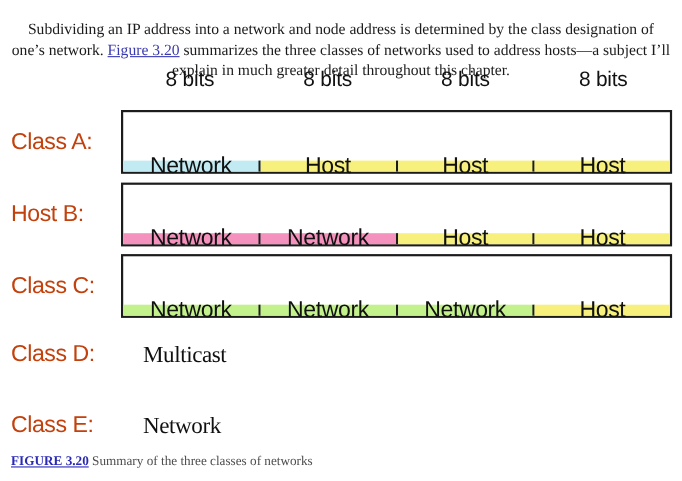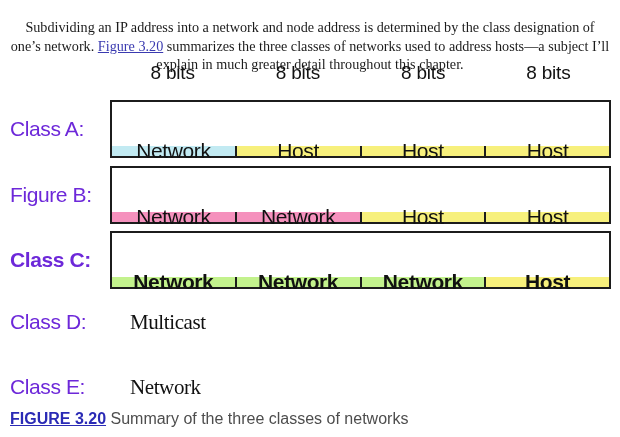--- a/index.html
+++ b/index.html
@@ -55,32 +55,32 @@
 
   
   .class-row {
     position: absolute;
     left: 0;
     width: 620px;
     height: 58px;
   }
   .class-row.row-a { top: 100px; }
   .class-row.row-b { top: 166px; }
-  .class-row.row-c { top: 231px; font-weight: bold; }
+  .class-row.row-c { top: 231px; }
 
   .class-label {
     position: absolute;
     left: 10px;
     top: 0;
     width: 95px;
     height: 58px;
     line-height: 58px;
     font-family: "Liberation Sans", sans-serif;
     font-size: 21px;
-    color: #6d28d9;
+    color: #c2410c;
     letter-spacing: -0.4px;
     white-space: nowrap;
   }
 
   .segments {
     position: absolute;
     left: 110px;
     top: 0;
     width: 501px;
     height: 58px;
@@ -129,22 +129,22 @@
     letter-spacing: -0.4px;
     white-space: nowrap;
   }
 
   
   #figure-caption {
     position: absolute;
     left: 10px;
     top: 410px;
     width: 600px;
-    font-family: Liberation Sans, sans-serif;
-    font-size: 16px;
+    font-family: Liberation Serif, serif;
+    font-size: 12px;
     line-height: 18px;
     color: #4a4a4a;
   }
   #figure-caption .cap-label {
     color: #2a2ab5;
     font-weight: bold;
     text-decoration: underline;
   }
   #figure-caption .cap-text { color: #4d4d4d; }
 </style>
@@ -164,21 +164,21 @@
   <div class="class-label">Class A:</div>
   <div class="segments">
     <div class="seg" style="background-color: rgb(194, 234, 242);">Network</div>
     <div class="seg" style="background-color: rgb(247, 240, 124);">Host</div>
     <div class="seg" style="background-color: rgb(247, 240, 124);">Host</div>
     <div class="seg" style="background-color: rgb(247, 240, 124);">Host</div>
   </div>
 </div>
 
 <div class="class-row row-b">
-  <div class="class-label">Figure B:</div>
+  <div class="class-label">Host B:</div>
   <div class="segments">
     <div class="seg" style="background-color: rgb(245, 145, 189);">Network</div>
     <div class="seg" style="background-color: rgb(245, 145, 189);">Network</div>
     <div class="seg" style="background-color: rgb(247, 240, 124);">Host</div>
     <div class="seg" style="background-color: rgb(247, 240, 124);">Host</div>
   </div>
 </div>
 
 <div class="class-row row-c">
   <div class="class-label">Class C:</div>

